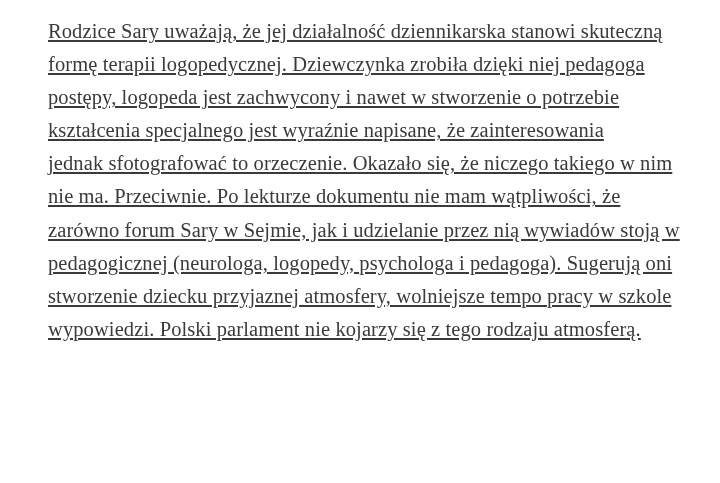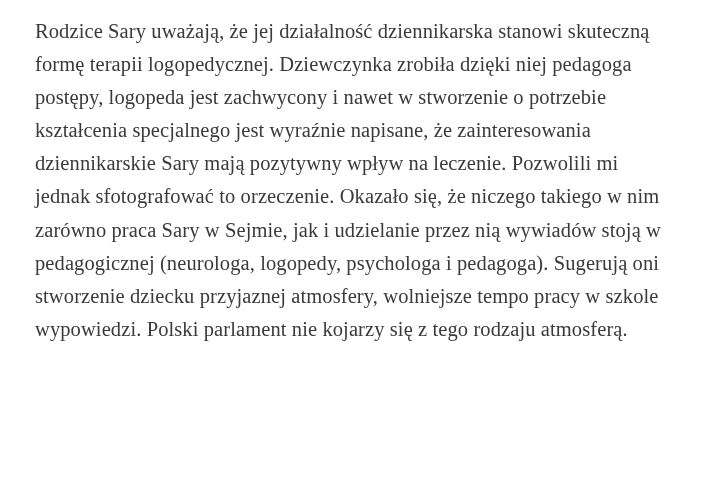--- a/index.html
+++ b/index.html
@@ -8,38 +8,39 @@
     background: #ffffff;
   }
   body {
     width: 720px;
     height: 483px;
     overflow: hidden;
   }
   .article-body {
     box-sizing: border-box;
     width: 720px;
-    padding: 15px 18px 0 35px;
+    padding: 15px 18px 0 48px;
     font-family: "Liberation Serif", "DejaVu Serif", serif;
     color: #3a3a3a;
+    text-decoration: underline;
   }
   .article-line {
     font-size: 20.5px;
     line-height: 33.1px;
     white-space: nowrap;
     letter-spacing: 0.1px;
   }
 </style>
 </head>
 <body>
 
 <div class="article-body">
   <div class="article-line">Rodzice Sary uważają, że jej działalność dziennikarska stanowi skuteczną</div>
   <div class="article-line">formę terapii logopedycznej. Dziewczynka zrobiła dzięki niej pedagoga</div>
   <div class="article-line">postępy, logopeda jest zachwycony i nawet w stworzenie o potrzebie</div>
   <div class="article-line">kształcenia specjalnego jest wyraźnie napisane, że zainteresowania</div>
-  <div class="article-line">dziennikarskie Sary mają pozytywny wpływ na leczenie. Pozwolili mi</div>
   <div class="article-line">jednak sfotografować to orzeczenie. Okazało się, że niczego takiego w nim</div>
-  <div class="article-line">zarówno praca Sary w Sejmie, jak i udzielanie przez nią wywiadów stoją w</div>
+  <div class="article-line">nie ma. Przeciwnie. Po lekturze dokumentu nie mam wątpliwości, że</div>
+  <div class="article-line">zarówno forum Sary w Sejmie, jak i udzielanie przez nią wywiadów stoją w</div>
   <div class="article-line">pedagogicznej (neurologa, logopedy, psychologa i pedagoga). Sugerują oni</div>
   <div class="article-line">stworzenie dziecku przyjaznej atmosfery, wolniejsze tempo pracy w szkole</div>
   <div class="article-line">wypowiedzi. Polski parlament nie kojarzy się z tego rodzaju atmosferą.</div>
 </div>
 
 </body></html>

